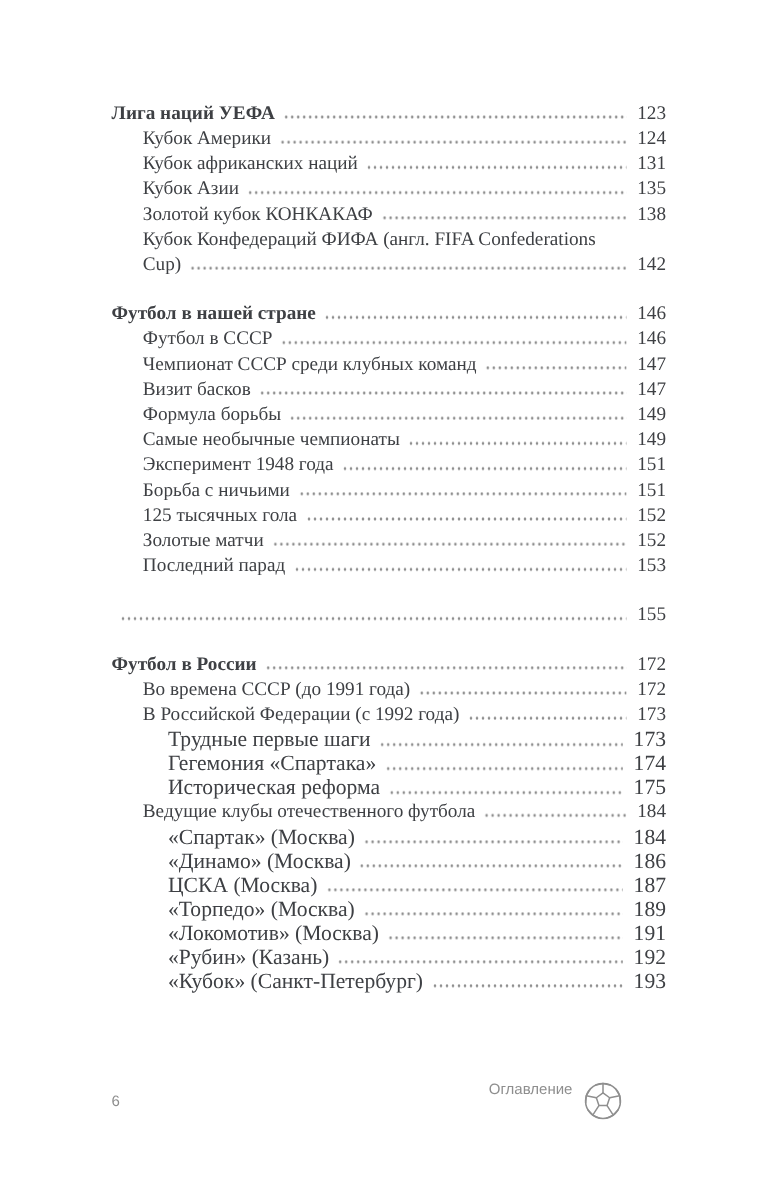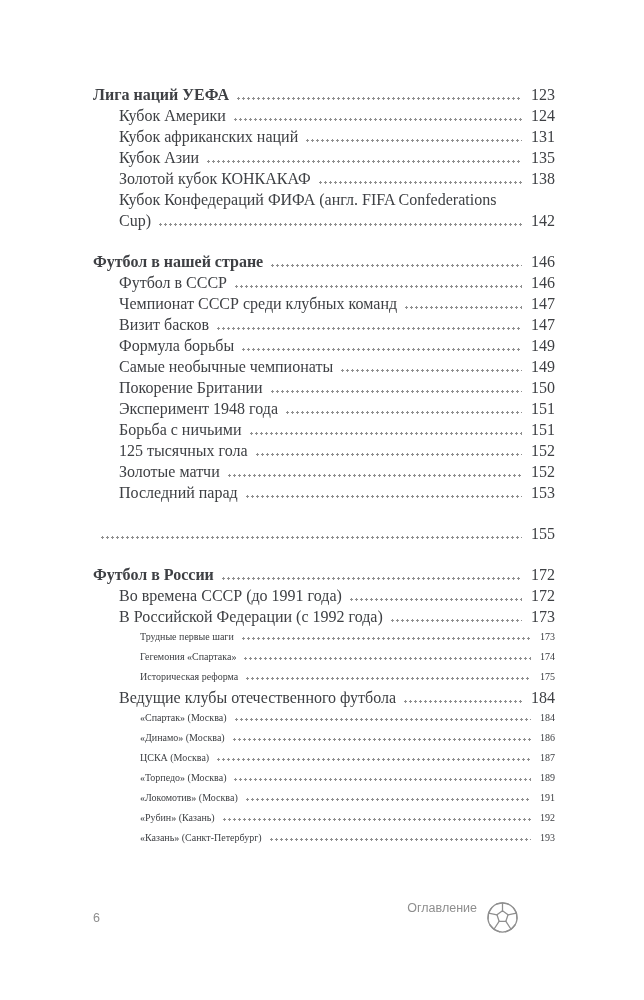--- a/index.html
+++ b/index.html
@@ -19,21 +19,21 @@
     width: 462px;
   }
   .toc-section { margin-bottom: 20px; }
   .toc-row {
     display: flex;
     align-items: baseline;
     font-size: 16px;
     line-height: 21px;
   }
   .toc-row.bold .label { font-weight: bold; }
-  .toc-row.small { font-size: 10px; line-height: 20px; }
+  .toc-row.small { font-size: 18px; line-height: 20px; }
   .toc-row.indent-1 { padding-left: 26px; }
   .toc-row.indent-2 { padding-left: 47px; }
   .label { white-space: nowrap; flex: 0 0 auto; }
   .leader {
     flex: 1 1 auto;
     min-width: 10px;
     height: 3px;
     margin: 0 9px 0 7px;
     background-image: radial-gradient(circle, #8f8f8f 1.05px, rgba(255,255,255,0) 1.35px);
     background-size: 5px 3px;
@@ -127,25 +127,20 @@
           <span class="label">Формула борьбы</span>
           <span class="leader"></span>
           <span class="pagenum">149</span>
         </div>
         <div class="toc-row indent-1">
           <span class="label">Самые необычные чемпионаты</span>
           <span class="leader"></span>
           <span class="pagenum">149</span>
         </div>
         <div class="toc-row indent-1">
-          <span class="label">Покорение Британии</span>
-          <span class="leader"></span>
-          <span class="pagenum">150</span>
-        </div>
-        <div class="toc-row indent-1">
           <span class="label">Эксперимент 1948 года</span>
           <span class="leader"></span>
           <span class="pagenum">151</span>
         </div>
         <div class="toc-row indent-1">
           <span class="label">Борьба с ничьими</span>
           <span class="leader"></span>
           <span class="pagenum">151</span>
         </div>
         <div class="toc-row indent-1">
@@ -230,21 +225,21 @@
           <span class="label">«Локомотив» (Москва)</span>
           <span class="leader"></span>
           <span class="pagenum">191</span>
         </div>
         <div class="toc-row indent-2 small">
           <span class="label">«Рубин» (Казань)</span>
           <span class="leader"></span>
           <span class="pagenum">192</span>
         </div>
         <div class="toc-row indent-2 small">
-          <span class="label">«Казань» (Санкт-Петербург)</span>
+          <span class="label">«Кубок» (Санкт-Петербург)</span>
           <span class="leader"></span>
           <span class="pagenum">193</span>
         </div>
       </div>
     </main>
 
   <footer class="footer">
     <span>6</span>
     <span class="footer-right">
       <span>Оглавление</span>

